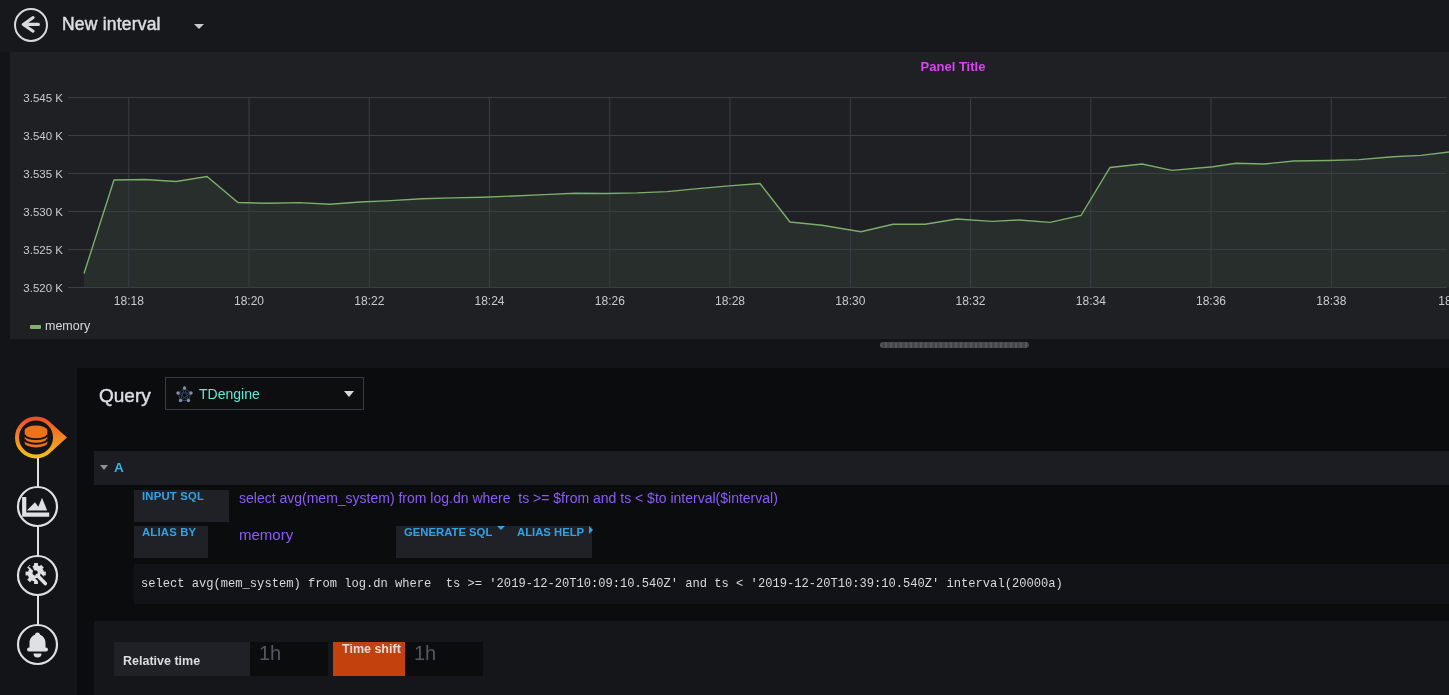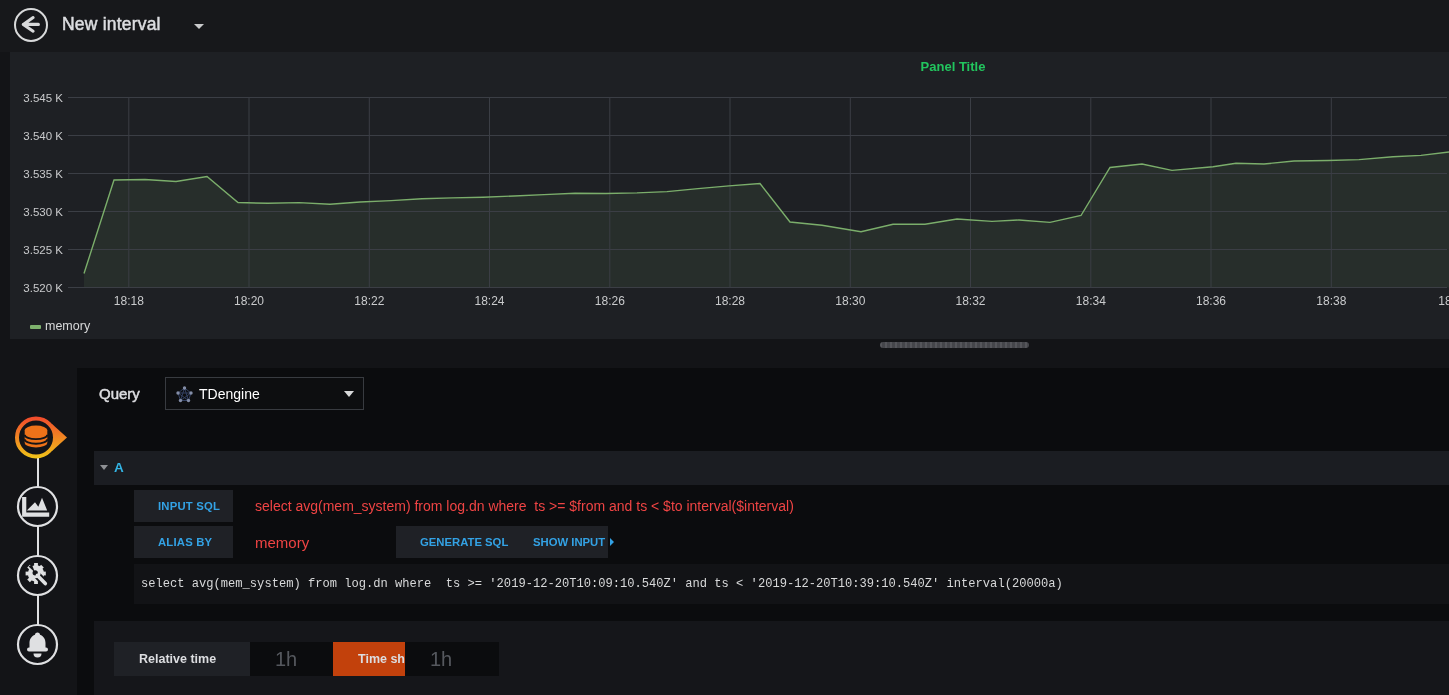--- a/index.html
+++ b/index.html
@@ -4,55 +4,55 @@
 <style>
   html,body{margin:0;padding:0;}
   body{width:1449px;height:695px;background:#131417;font-family:"Liberation Sans",sans-serif;overflow:hidden;position:relative;}
   .abs{position:absolute;}
   
   #topbar{left:0;top:0;width:1449px;height:52px;background:#17181b;}
   #backbtn{left:13.5px;top:7.5px;width:34px;height:34px;border:2.3px solid #d8d9da;border-radius:50%;box-sizing:border-box;}
   #dashtitle{left:62px;top:14px;font-size:17.5px;font-weight:400;color:#dcdde0;letter-spacing:0.2px;-webkit-text-stroke:0.5px #dcdde0;}
   
   #panel{left:10px;top:52px;width:1439px;height:287px;background:#1e2024;}
-  #paneltitle{left:883px;top:59px;width:140px;text-align:center;font-size:13px;font-weight:700;color:#22c55e;}
+  #paneltitle{left:883px;top:59px;width:140px;text-align:center;font-size:13px;font-weight:700;color:#d946ef;}
   #legenddash{left:30px;top:325px;width:11px;height:4px;background:#7eb26d;border-radius:1px;}
   #legendtext{left:45px;top:319px;font-size:12.5px;color:#d8d9da;}
   
   #scrollpill{left:880px;top:342px;width:149px;height:6px;border-radius:3px;background:#45464b;
      background-image:repeating-linear-gradient(90deg,#55565b 0 2px,#45464b 2px 5px);}
   
   .conn{left:36.5px;width:2px;background:#dfe0e2;}
   
   #qpane{left:77px;top:368px;width:1372px;height:327px;background:#0b0c0e;}
-  #qlabel{left:99px;top:385px;font-size:15px;font-weight:400;color:#dcdde0;-webkit-text-stroke:0.5px #dcdde0;}
+  #qlabel{left:99px;top:385px;font-size:19px;font-weight:400;color:#dcdde0;-webkit-text-stroke:0.5px #dcdde0;}
   #dsbox{left:165px;top:377px;width:199px;height:33px;background:#0d0e10;border:1px solid #383b40;box-sizing:border-box;}
-  #dstext{left:199px;top:386px;font-size:14px;color:#ffffff;}
+  #dstext{left:199px;top:386px;font-size:14px;color:#5eead4;}
   #arow{left:94px;top:451px;width:1355px;height:34px;background:#1b1d22;}
   #acaret{left:100px;top:465px;width:0;height:0;border-left:4.5px solid transparent;border-right:4.5px solid transparent;border-top:5px solid #8e9094;}
   #atext{left:114px;top:460px;font-size:13.5px;font-weight:700;color:#33b5e5;}
   .flabel{background:#1f2126;color:#33a2e5;font-size:11.3px;font-weight:700;letter-spacing:0.2px;}
-  .finput{background:#0b0c0e;color:#ef4444;font-size:14px;}
+  .finput{background:#0b0c0e;color:#8b5cf6;font-size:14px;}
   #inputsqllabel{left:134px;top:490px;width:95px;height:32px;}
   #inputsqlfield{left:233px;top:490px;width:1216px;height:32px;}
-  #aliaslabel{left:134px;top:526px;width:95px;height:32px;}
+  #aliaslabel{left:134px;top:526px;width:74px;height:32px;}
   #aliasfield{left:233px;top:526px;width:159px;height:32px;}
   #gensql{left:396px;top:526px;width:134px;height:32px;background:#1f2126;}
   #showhelp{left:509px;top:526px;width:83px;height:32px;background:#1f2126;}
   .btntext{color:#33a2e5;font-size:11.3px;font-weight:700;}
   #codeblock{left:134px;top:564px;width:1315px;height:40px;background:#121316;color:#d8d9da;font-family:"Liberation Mono",monospace;font-size:12.1px;line-height:40px;white-space:pre;}
   
   #bpane{left:94px;top:621px;width:1355px;height:74px;background:#15161a;}
   #rtlabel{left:114px;top:642px;width:136px;height:34px;background:#1f2126;}
   #rtinput{left:250px;top:642px;width:78px;height:34px;background:#0b0c0e;}
   #tslabel{left:333px;top:642px;width:72px;height:34px;background:#c2410c;}
   #tsinput{left:405px;top:642px;width:78px;height:34px;background:#0b0c0e;}
   .blabel{color:#dcdde0;font-size:12.5px;font-weight:700;}
   .ph{color:#55585e;font-size:20px;}
-  .vcen{display:flex;align-items:center;white-space:nowrap;padding-left:16px;}
+  .vcen{display:flex;white-space:nowrap;}
 </style>
 </head>
 <body>
 <div class="abs" id="topbar"></div>
 <div class="abs" id="panel"></div>
 <div class="abs" id="backbtn"></div>
 <svg class="abs" style="left:18px;top:13px;" width="25" height="23" viewBox="0 0 25 23">
   <path d="M5.3 11.4 L15.1 4.6 M5.3 11.4 L15.1 18.2 M5.3 11.4 H20.4" fill="none" stroke="#d8d9da" stroke-width="3.1" stroke-linecap="round" stroke-linejoin="round"></path>
 </svg>
 <div class="abs" id="dashtitle">New interval</div>
@@ -195,28 +195,28 @@
     <span style="margin-left:8px;">ALIAS BY</span>
   </div>
 <div class="abs finput vcen" id="aliasfield">
     <span style="margin-left:6px;font-size:15px;">memory</span>
   </div>
 <div class="abs vcen" id="gensql">
     <span class="btntext" style="margin-left:8px;">GENERATE SQL</span>
   <span style="margin-left:5px;width:0;height:0;border-left:4px solid transparent;border-right:4px solid transparent;border-top:4.5px solid #33a2e5;"></span>
   </div>
 <div class="abs vcen" id="showhelp">
-    <span class="btntext" style="margin-left:8px;">SHOW INPUT</span>
+    <span class="btntext" style="margin-left:8px;">ALIAS HELP</span>
   <span style="margin-left:5px;width:0;height:0;border-top:4px solid transparent;border-bottom:4px solid transparent;border-left:4.5px solid #33a2e5;"></span>
   </div>
 <div class="abs" id="codeblock"><span style="margin-left:7px;">select avg(mem_system) from log.dn where  ts &gt;= '2019-12-20T10:09:10.540Z' and ts &lt; '2019-12-20T10:39:10.540Z' interval(20000a)</span></div>
 
 <div class="abs" id="bpane"></div>
 <div class="abs vcen blabel" id="rtlabel">
-    <span style="margin-left:9px;">Relative time</span>
+    <span style="margin-left:9px;margin-top:12px;">Relative time</span>
   </div>
 <div class="abs vcen ph" id="rtinput">
     <span style="margin-left:9px;">1h</span>
   </div>
 <div class="abs vcen blabel" id="tslabel">
     <span style="margin-left:9px;">Time shift</span>
   </div>
 <div class="abs vcen ph" id="tsinput">
     <span style="margin-left:9px;">1h</span>
   </div>

